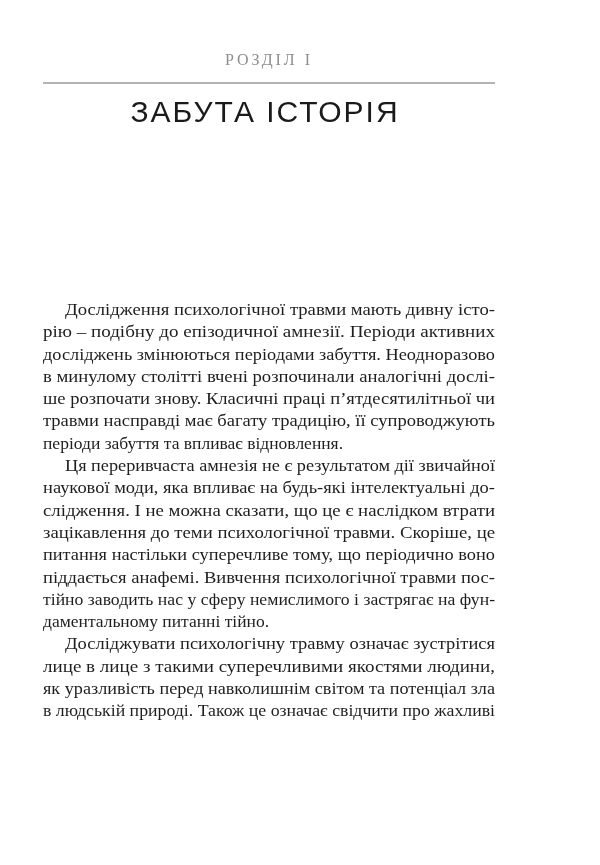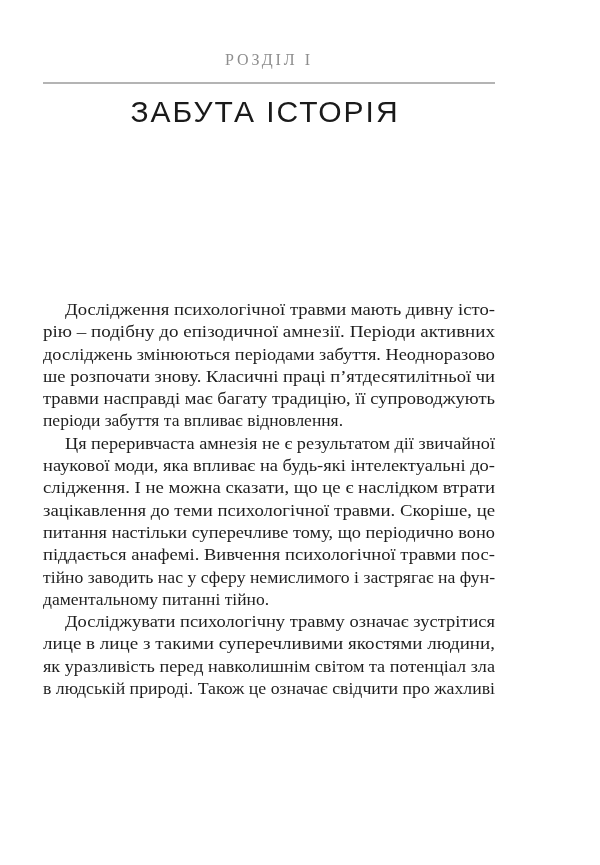--- a/index.html
+++ b/index.html
@@ -101,20 +101,21 @@
 
     <div class="rule"></div>
 
     <h1 class="title">ЗАБУТА ІСТОРІЯ</h1>
 
     <div class="body-text">
         <div class="para">
           <div class="line first"><span style="transform: scaleX(1.0661);">Дослідження психологічної травми мають дивну істо-</span></div>
           <div class="line"><span style="transform: scaleX(1.0872);">рію – подібну до епізодичної амнезії. Періоди активних</span></div>
           <div class="line"><span style="transform: scaleX(1.0461);">досліджень змінюються періодами забуття. Неодноразово</span></div>
+          <div class="line"><span style="transform: scaleX(1.0669);">в минулому столітті вчені розпочинали аналогічні дослі-</span></div>
           <div class="line"><span style="transform: scaleX(1.0606);">ше розпочати знову. Класичні праці п’ятдесятилітньої чи</span></div>
           <div class="line"><span style="transform: scaleX(1.0591);">травми насправді має багату традицію, її супроводжують</span></div>
           <div class="line"><span>періоди забуття та впливає відновлення.</span></div>
         </div>
         <div class="para">
           <div class="line first"><span style="transform: scaleX(1.0418);">Ця переривчаста амнезія не є результатом дії звичайної</span></div>
           <div class="line"><span style="transform: scaleX(1.0545);">наукової моди, яка впливає на будь-які інтелектуальні до-</span></div>
           <div class="line"><span style="transform: scaleX(1.0723);">слідження. І не можна сказати, що це є наслідком втрати</span></div>
           <div class="line"><span style="transform: scaleX(1.0712);">зацікавлення до теми психологічної травми. Скоріше, це</span></div>
           <div class="line"><span style="transform: scaleX(1.0477);">питання настільки суперечливе тому, що періодично воно</span></div>

